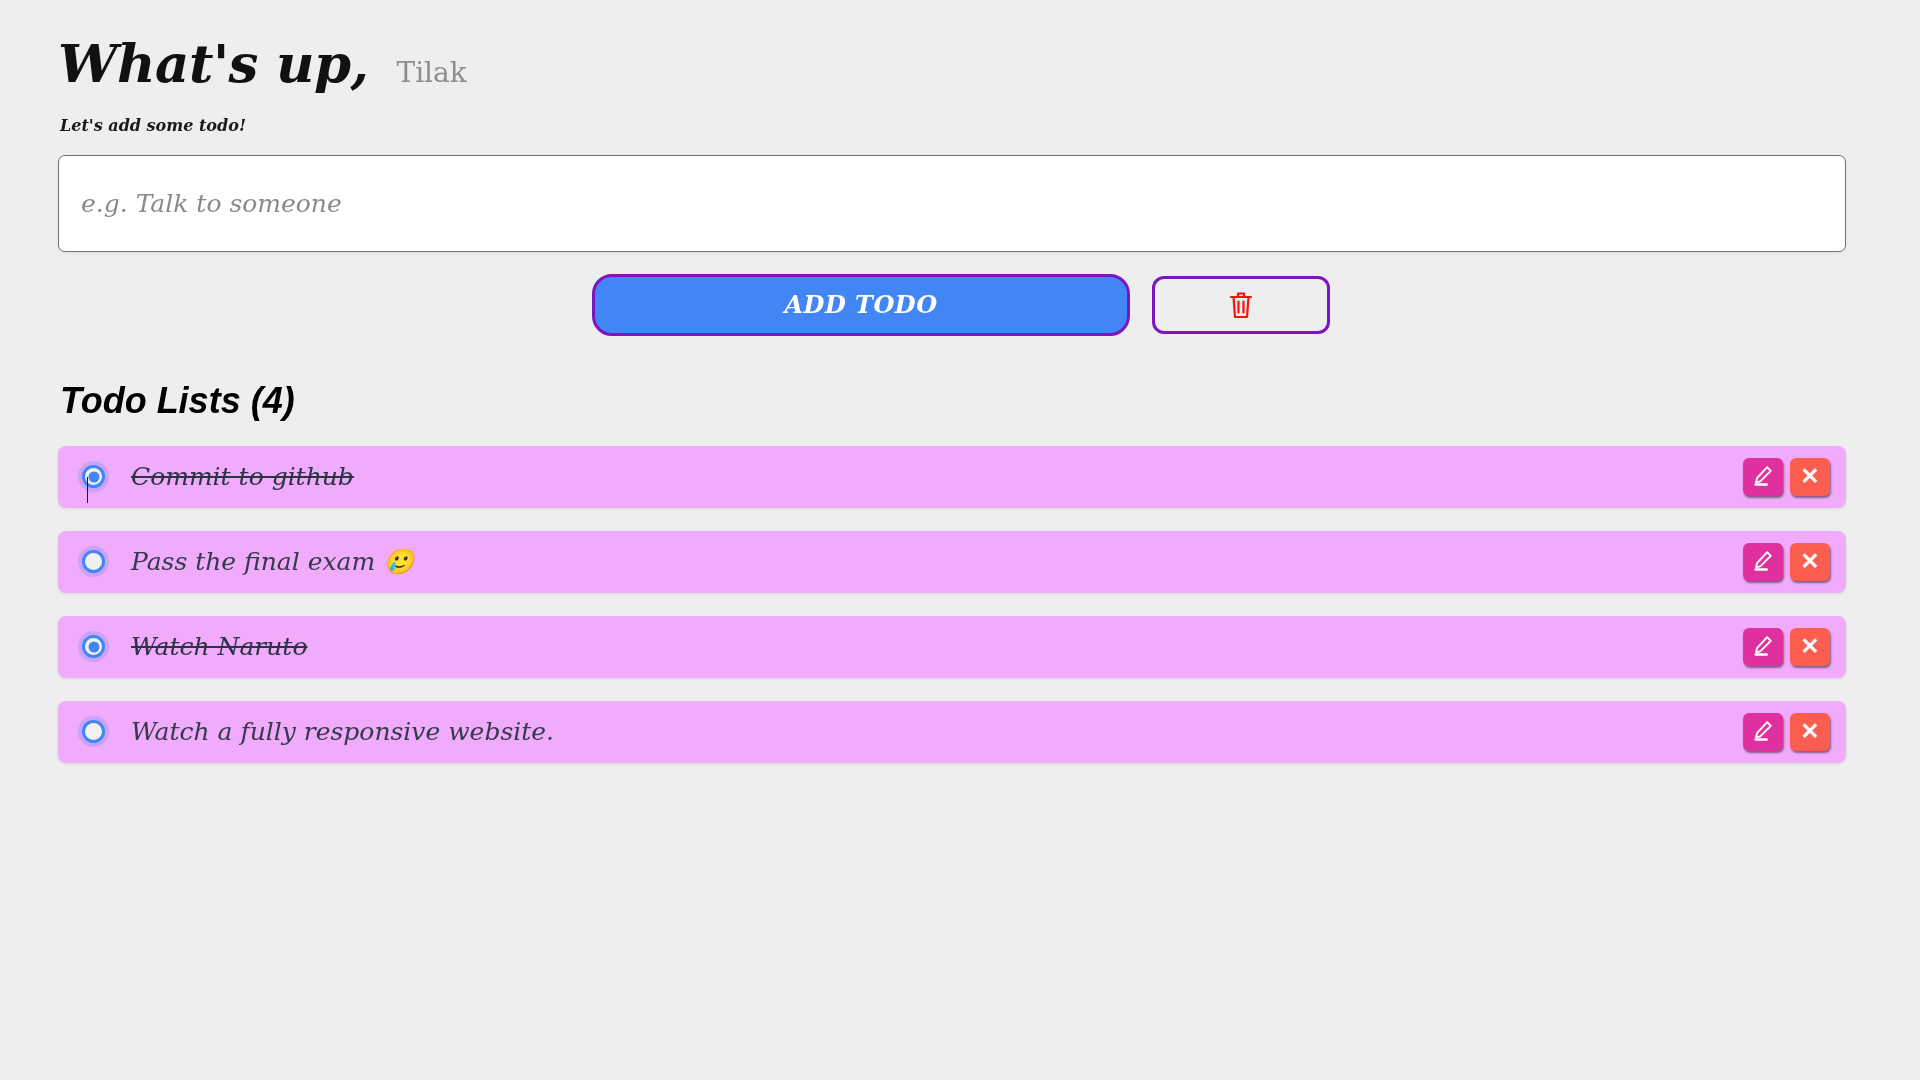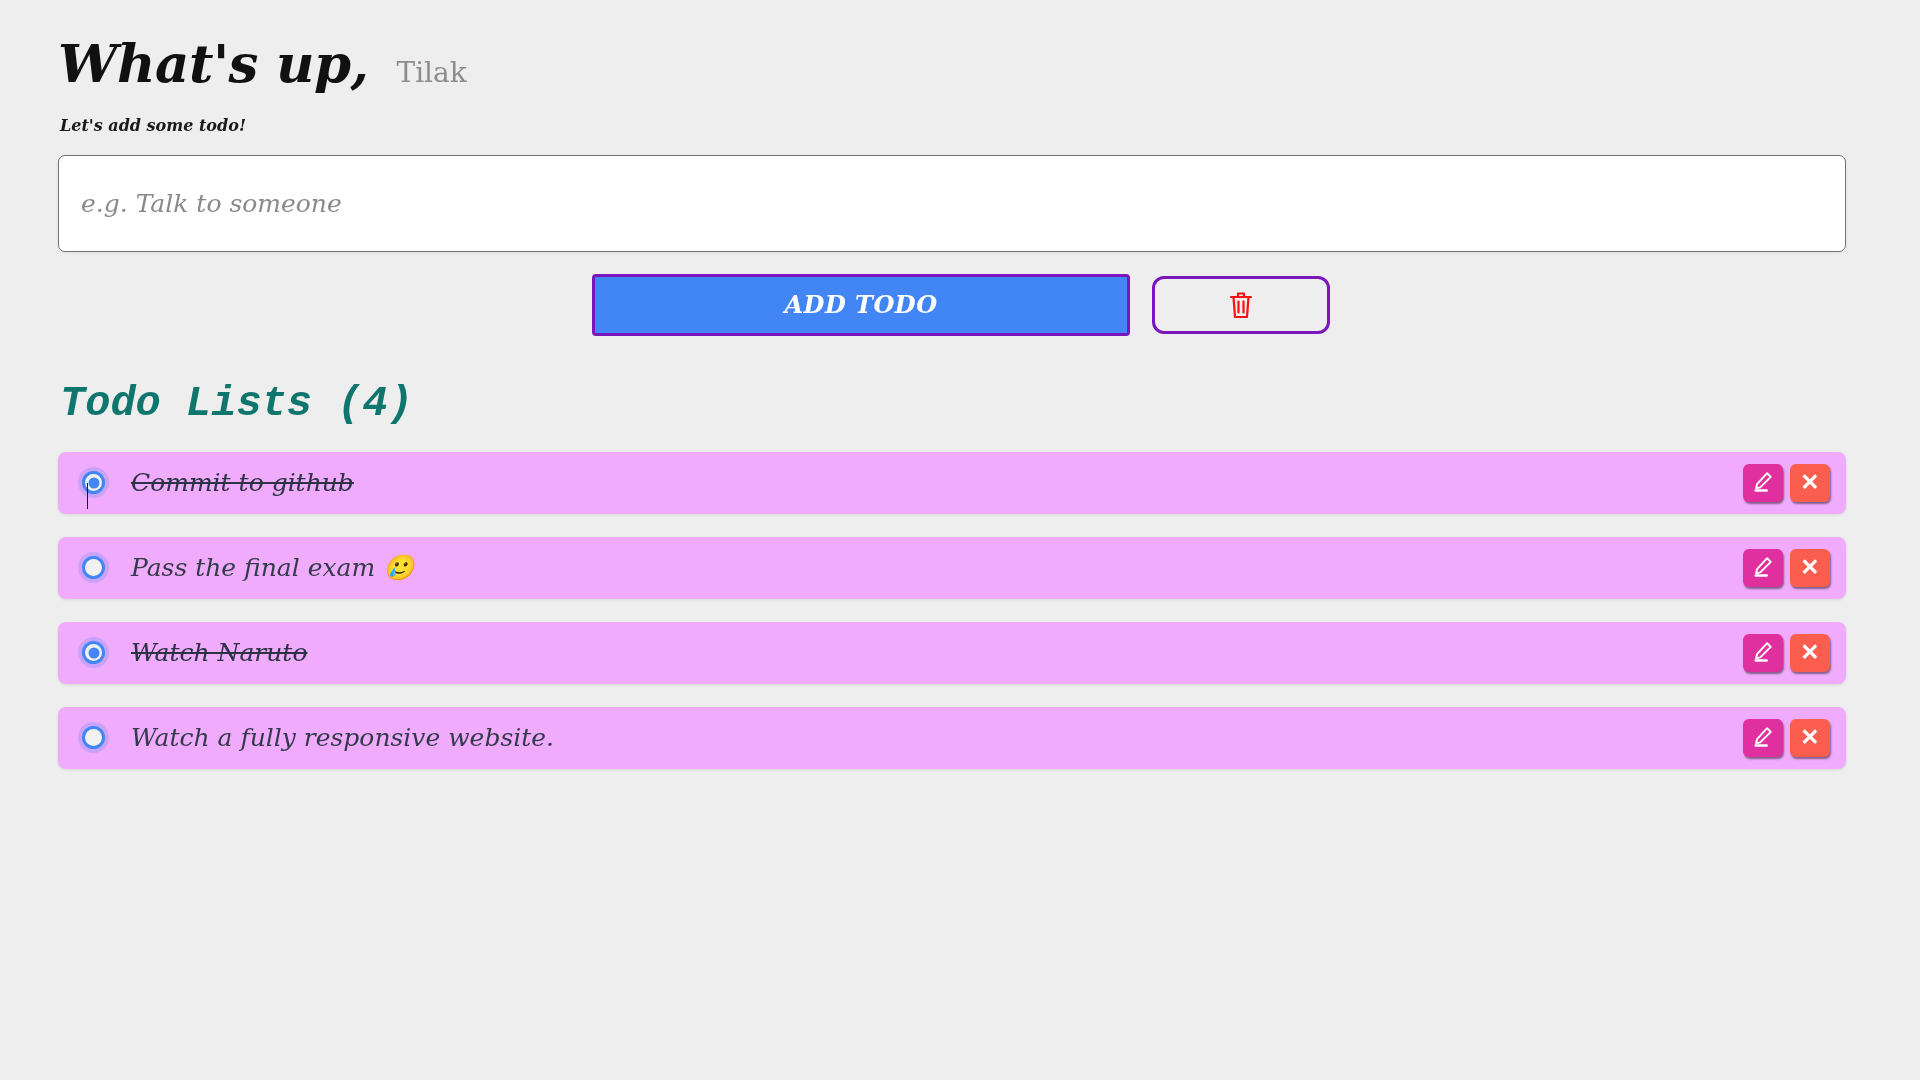--- a/index.html
+++ b/index.html
@@ -84,21 +84,21 @@
     align-items: center;
     gap: 22px;
     margin-top: 22px;
     padding-left: 2px;
   }
   .btn-add {
     width: 538px;
     height: 62px;
     background: #4286f5;
     border: 3px solid #7b16bf;
-    border-radius: 4px;
+    border-radius: 20px;
     color: #ffffff;
     font-family: "DejaVu Serif", "Liberation Serif", serif;
     font-style: italic;
     font-weight: 700;
     font-size: 24px;
     letter-spacing: 0.5px;
     cursor: pointer;
     display: flex;
     align-items: center;
     justify-content: center;
@@ -111,25 +111,25 @@
     border-radius: 12px;
     cursor: pointer;
     display: flex;
     align-items: center;
     justify-content: center;
   }
   .trash-icon { display: block; }
 
   
   .list-title {
-    font-family: Liberation Mono, monospace;
-    font-style: italic;
-    font-weight: 700;
-    font-size: 42px;
-    color: #0f766e;
+    font-family: Liberation Sans, sans-serif;
+    font-style: italic;
+    font-weight: 700;
+    font-size: 36px;
+    color: #000000;
     margin: 44px 0 24px 2px;
   }
 
   .todo-row {
     width: 1788px;
     height: 62px;
     background: #f0abfc;
     border-radius: 8px;
     box-shadow: 0 1px 3px rgba(0,0,0,0.10);
     display: flex;

